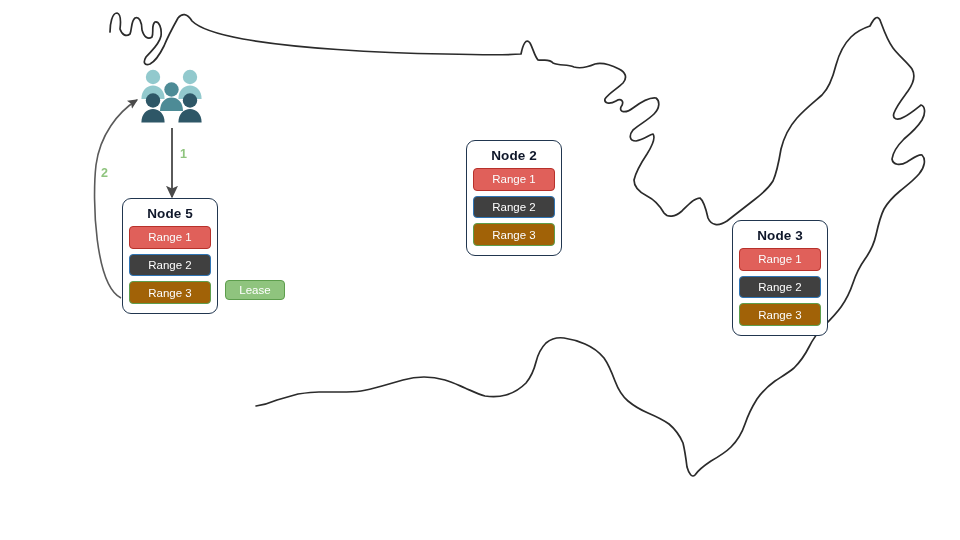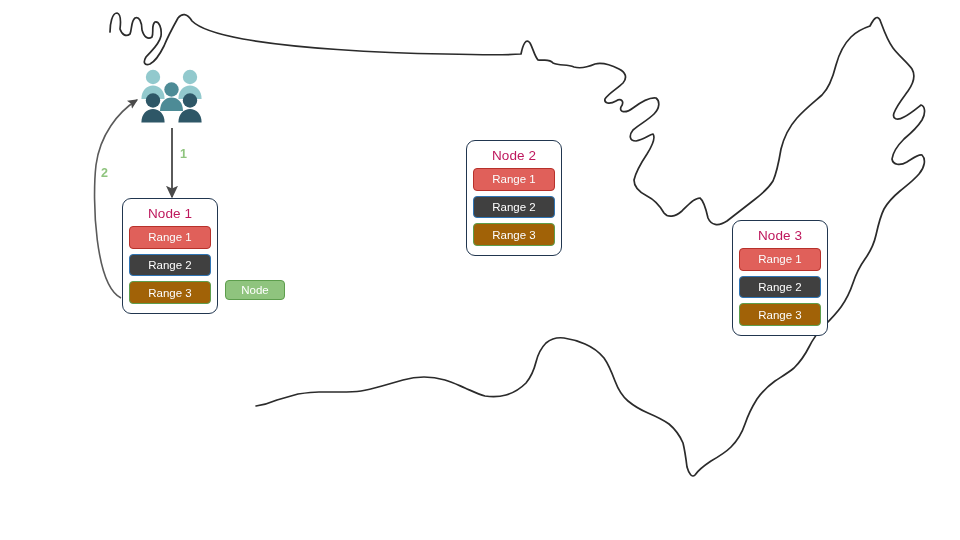--- a/index.html
+++ b/index.html
@@ -37,22 +37,22 @@
     background: #ffffff;
     border: 1.6px solid #21364f;
     border-radius: 9px;
     display: flex;
     flex-direction: column;
     align-items: center;
     padding: 7px 9px 9px 9px;
   }
   .node-title {
     font-size: 13.5px;
-    font-weight: normal;
-    color: #be185d;
+    font-weight: bold;
+    color: #0f172a;
     letter-spacing: 0.1px;
     margin-bottom: 4px;
     line-height: 16px;
     white-space: nowrap;
   }
   .range-chip {
     box-sizing: border-box;
     width: 82px;
     height: 35px;
     border-radius: 4px;
@@ -734,27 +734,27 @@
       <g>
         <circle cx="50" cy="34.5" r="7.2" fill="#2e5767"></circle>
         <path d="M38.4,56.5 C38.4,47.7 43.8,42.9 50,42.9 C56.2,42.9 61.6,47.7 61.6,56.5 Z" fill="#2e5767"></path>
       </g>
     </svg>
 
     <div class="step-label" style="left:180px; top:147px;">1</div>
     <div class="step-label" style="left:101px; top:166px;">2</div>
 
     <div class="node-box" style="left:122px; top:198px; width:96px; height:116px;">
-      <div class="node-title">Node 1</div>
+      <div class="node-title">Node 5</div>
       <div class="range-chip chip-red">Range 1</div>
       <div class="range-chip chip-blue">Range 2</div>
       <div class="range-chip chip-green">Range 3</div>
     </div>
 
-    <div class="lease-chip" style="left:225px; top:280px;">Node</div>
+    <div class="lease-chip" style="left:225px; top:280px;">Lease</div>
 
     <div class="node-box" style="left:466px; top:140px; width:96px; height:116px;">
       <div class="node-title">Node 2</div>
       <div class="range-chip chip-red">Range 1</div>
       <div class="range-chip chip-blue">Range 2</div>
       <div class="range-chip chip-green">Range 3</div>
     </div>
 
     <div class="node-box" style="left:732px; top:220px; width:96px; height:116px;">
       <div class="node-title">Node 3</div>

